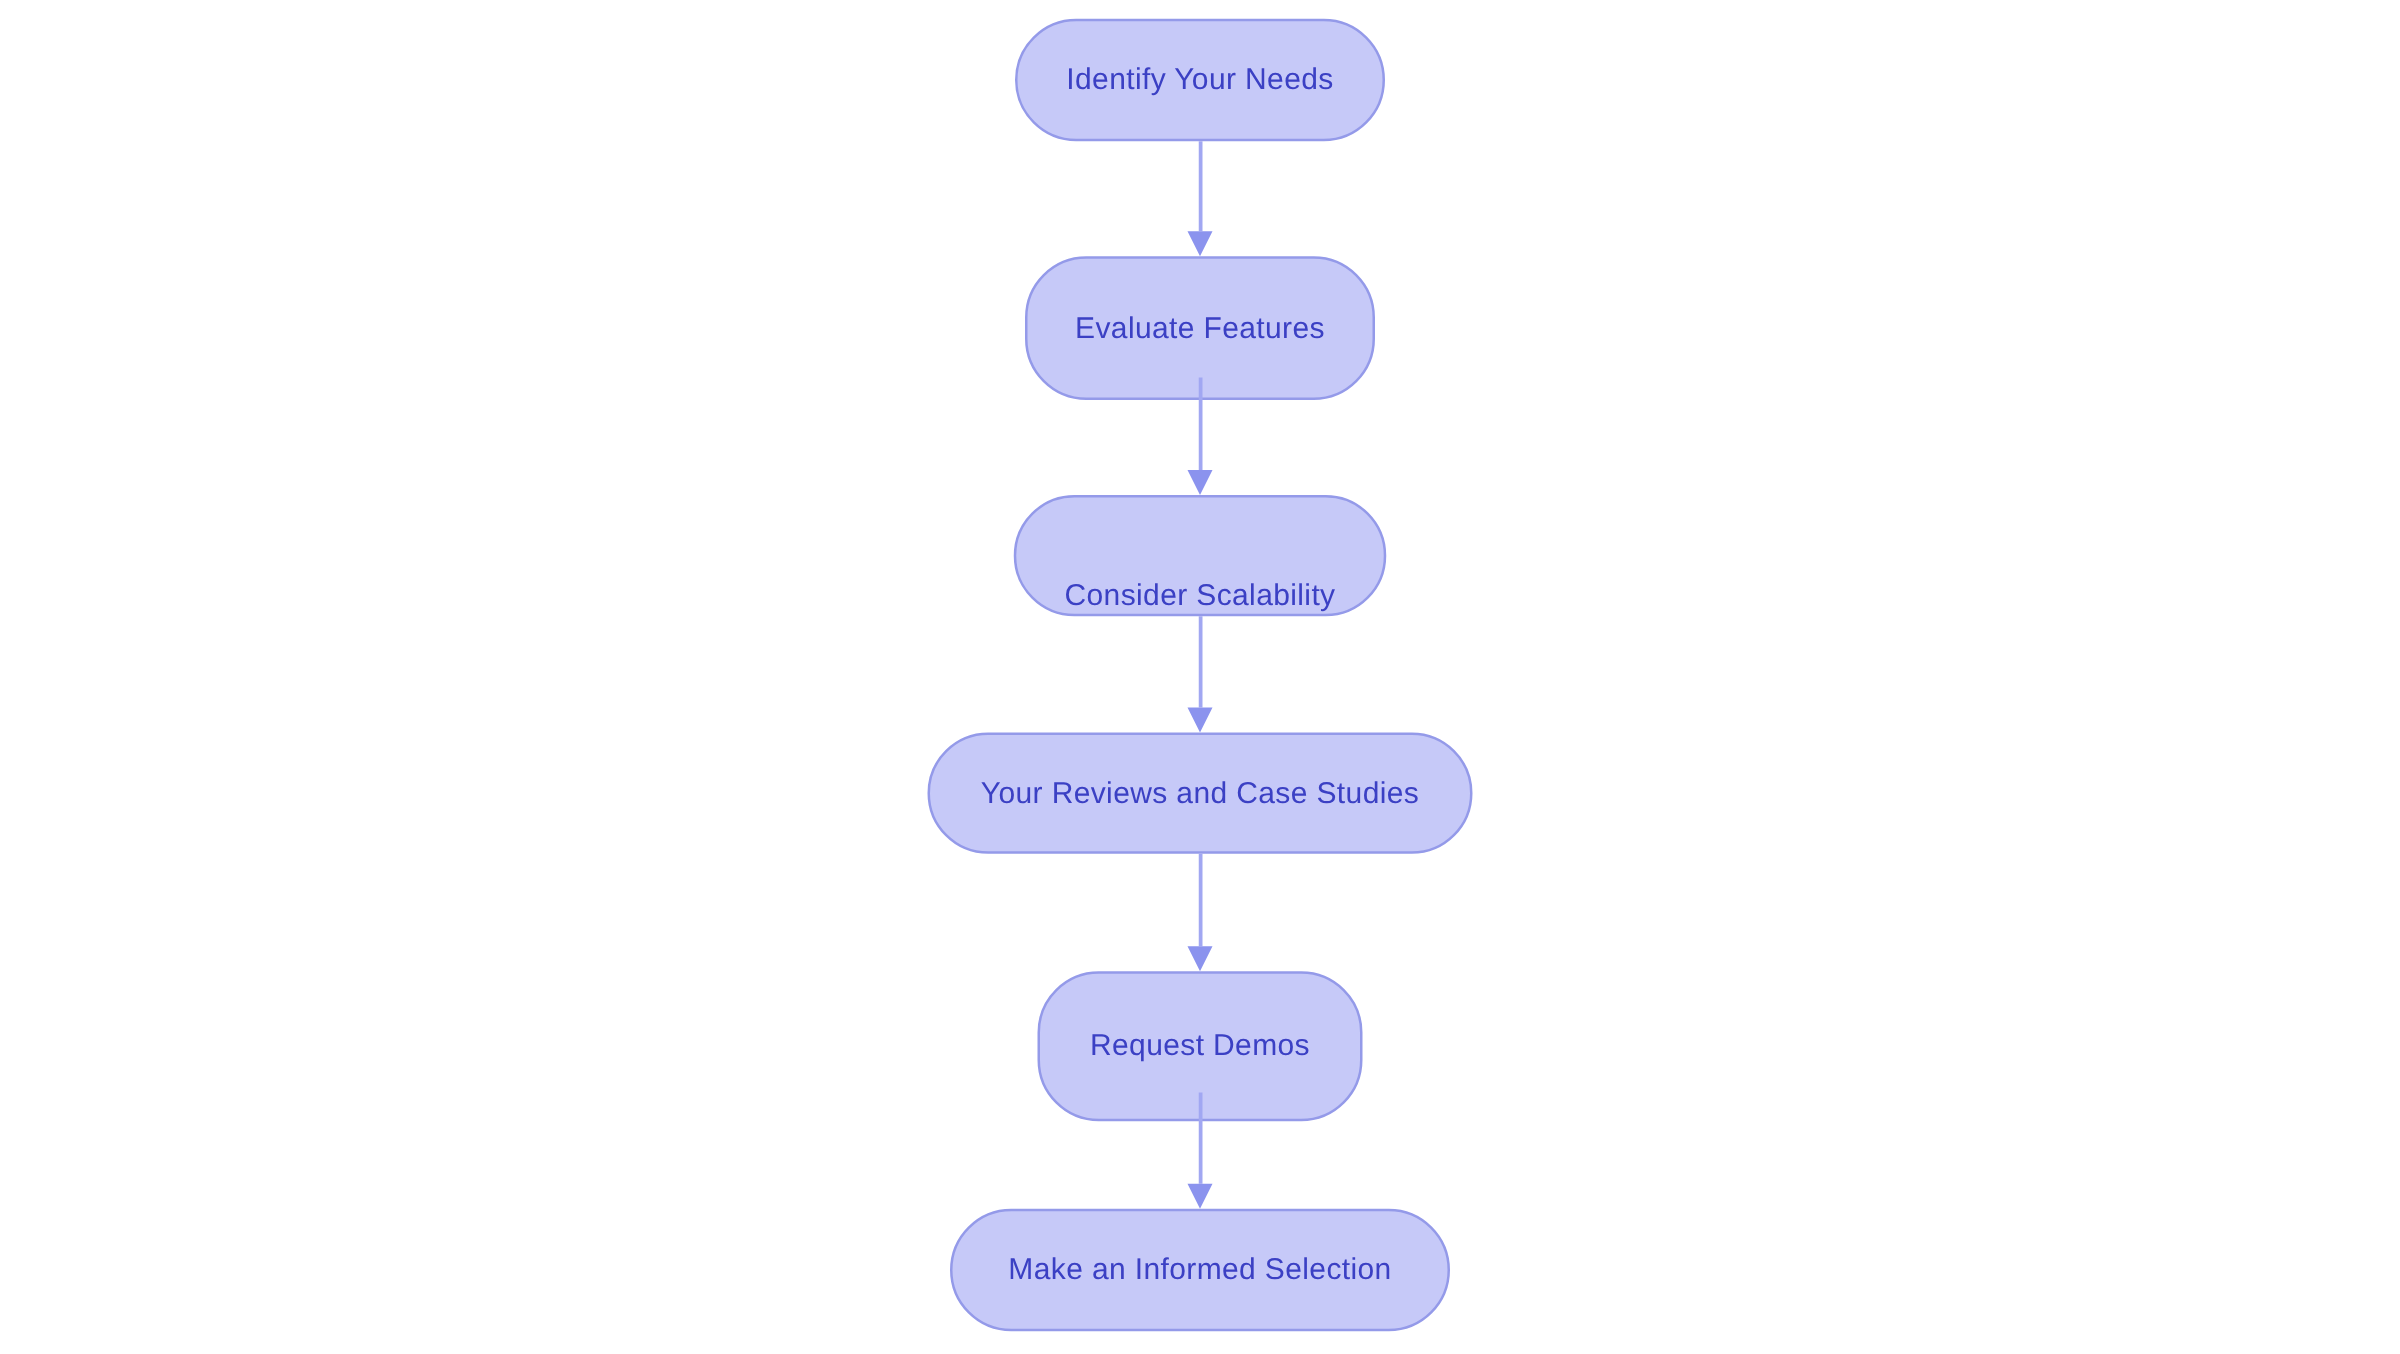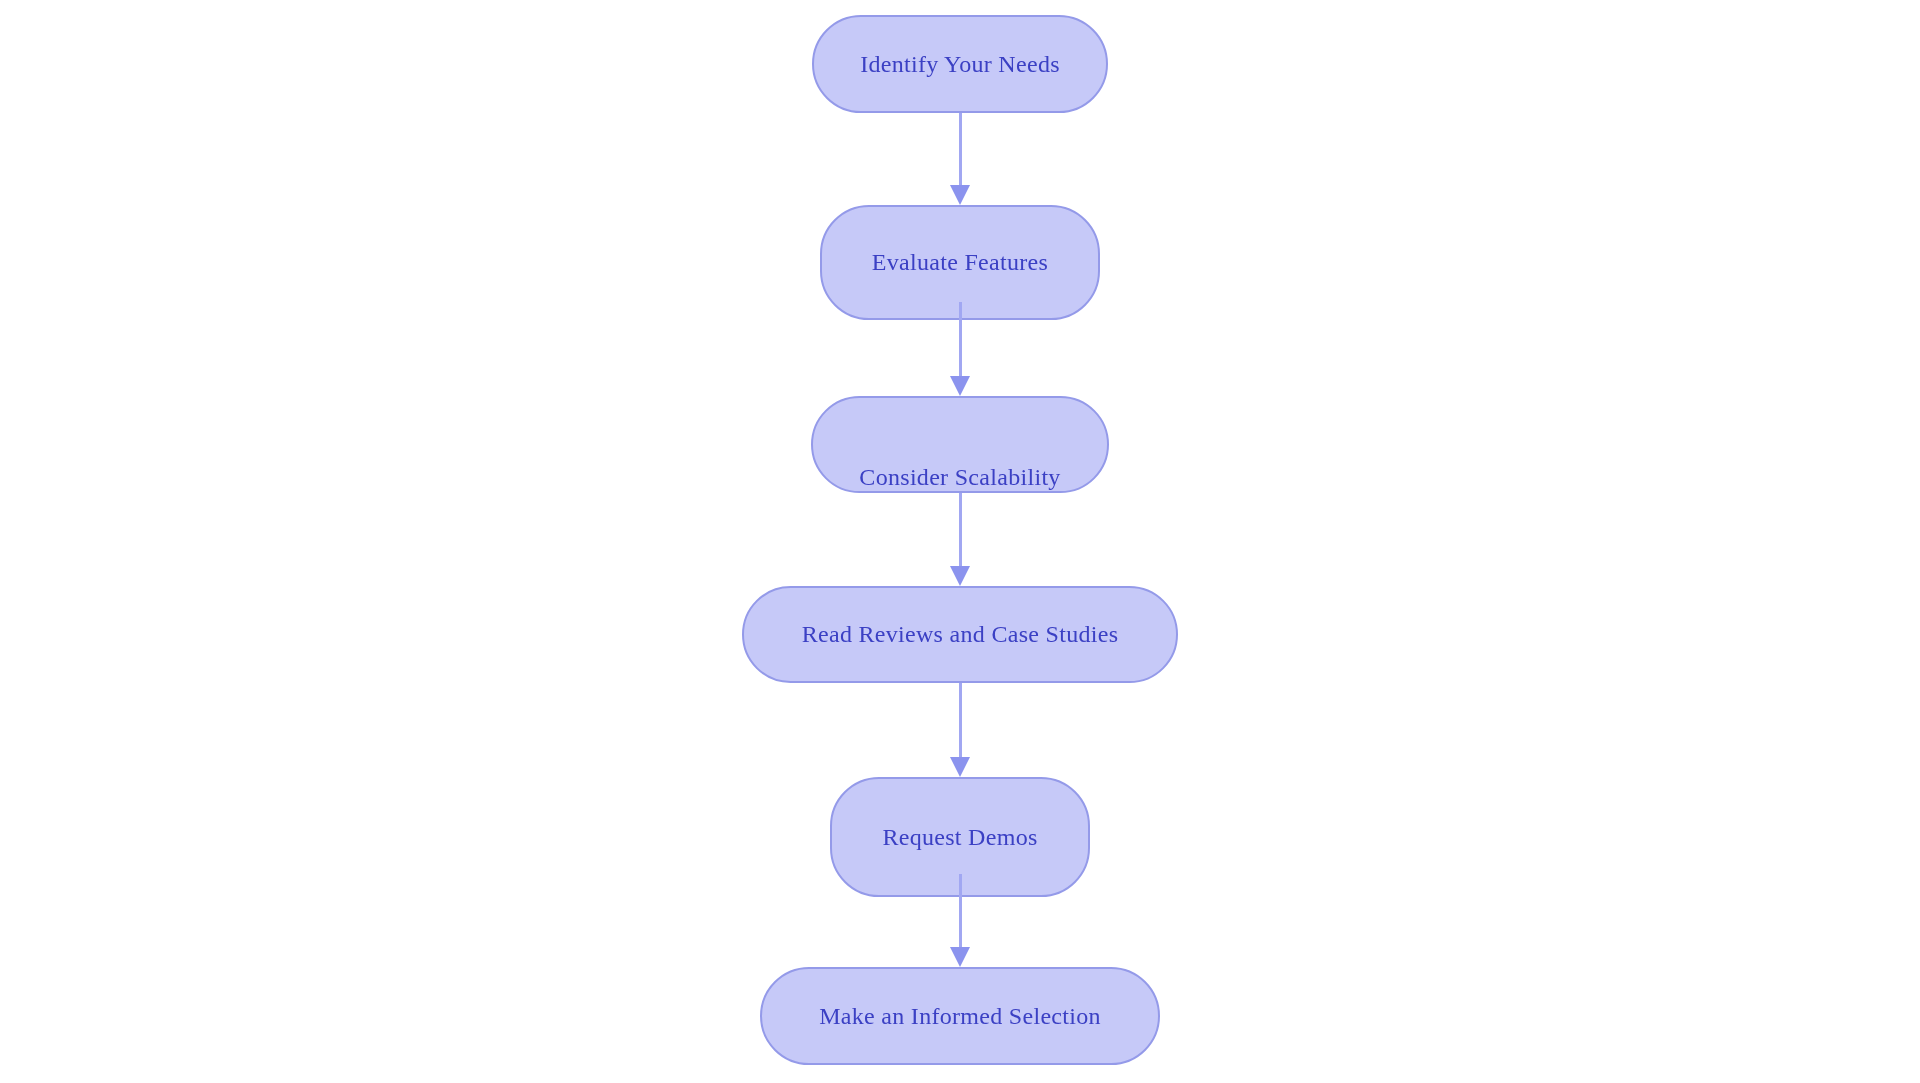--- a/index.html
+++ b/index.html
@@ -6,21 +6,21 @@
     margin: 0;
     padding: 0;
     background: #ffffff;
   }
   .canvas {
     position: relative;
     width: 1920px;
     height: 1083px;
     background: var(--background, #ffffff);
     overflow: hidden;
-    font-family: Liberation Serif, serif;
+    font-family: Liberation Sans, sans-serif;
   }
   .node {
     position: absolute;
     box-sizing: border-box;
     display: flex;
     align-items: center;
     justify-content: center;
     background: var(--node-fill, #c6c9f8);
     border: 2px solid var(--node-border, #949ae9);
     border-radius: 49px;
@@ -77,21 +77,21 @@
   <div class="node" style="left:811px; top:396px; width:298px; height:97px;align-items:flex-end;">
     <span>Consider Scalability</span>
   </div>
 
   <div class="arrow" style="left:950px; top:493px; height:93px;">
     <div class="shaft"></div>
     <div class="head"></div>
   </div>
 
   <div class="node" style="left:742px; top:586px; width:436px; height:97px;">
-    <span>Read Reviews and Case Studies</span>
+    <span>Your Reviews and Case Studies</span>
   </div>
 
   <div class="arrow" style="left:950px; top:683px; height:94px;">
     <div class="shaft"></div>
     <div class="head"></div>
   </div>
 
   <div class="node" style="left:830px; top:777px; width:260px; height:120px;">
     <span>Request Demos</span>
   </div>

